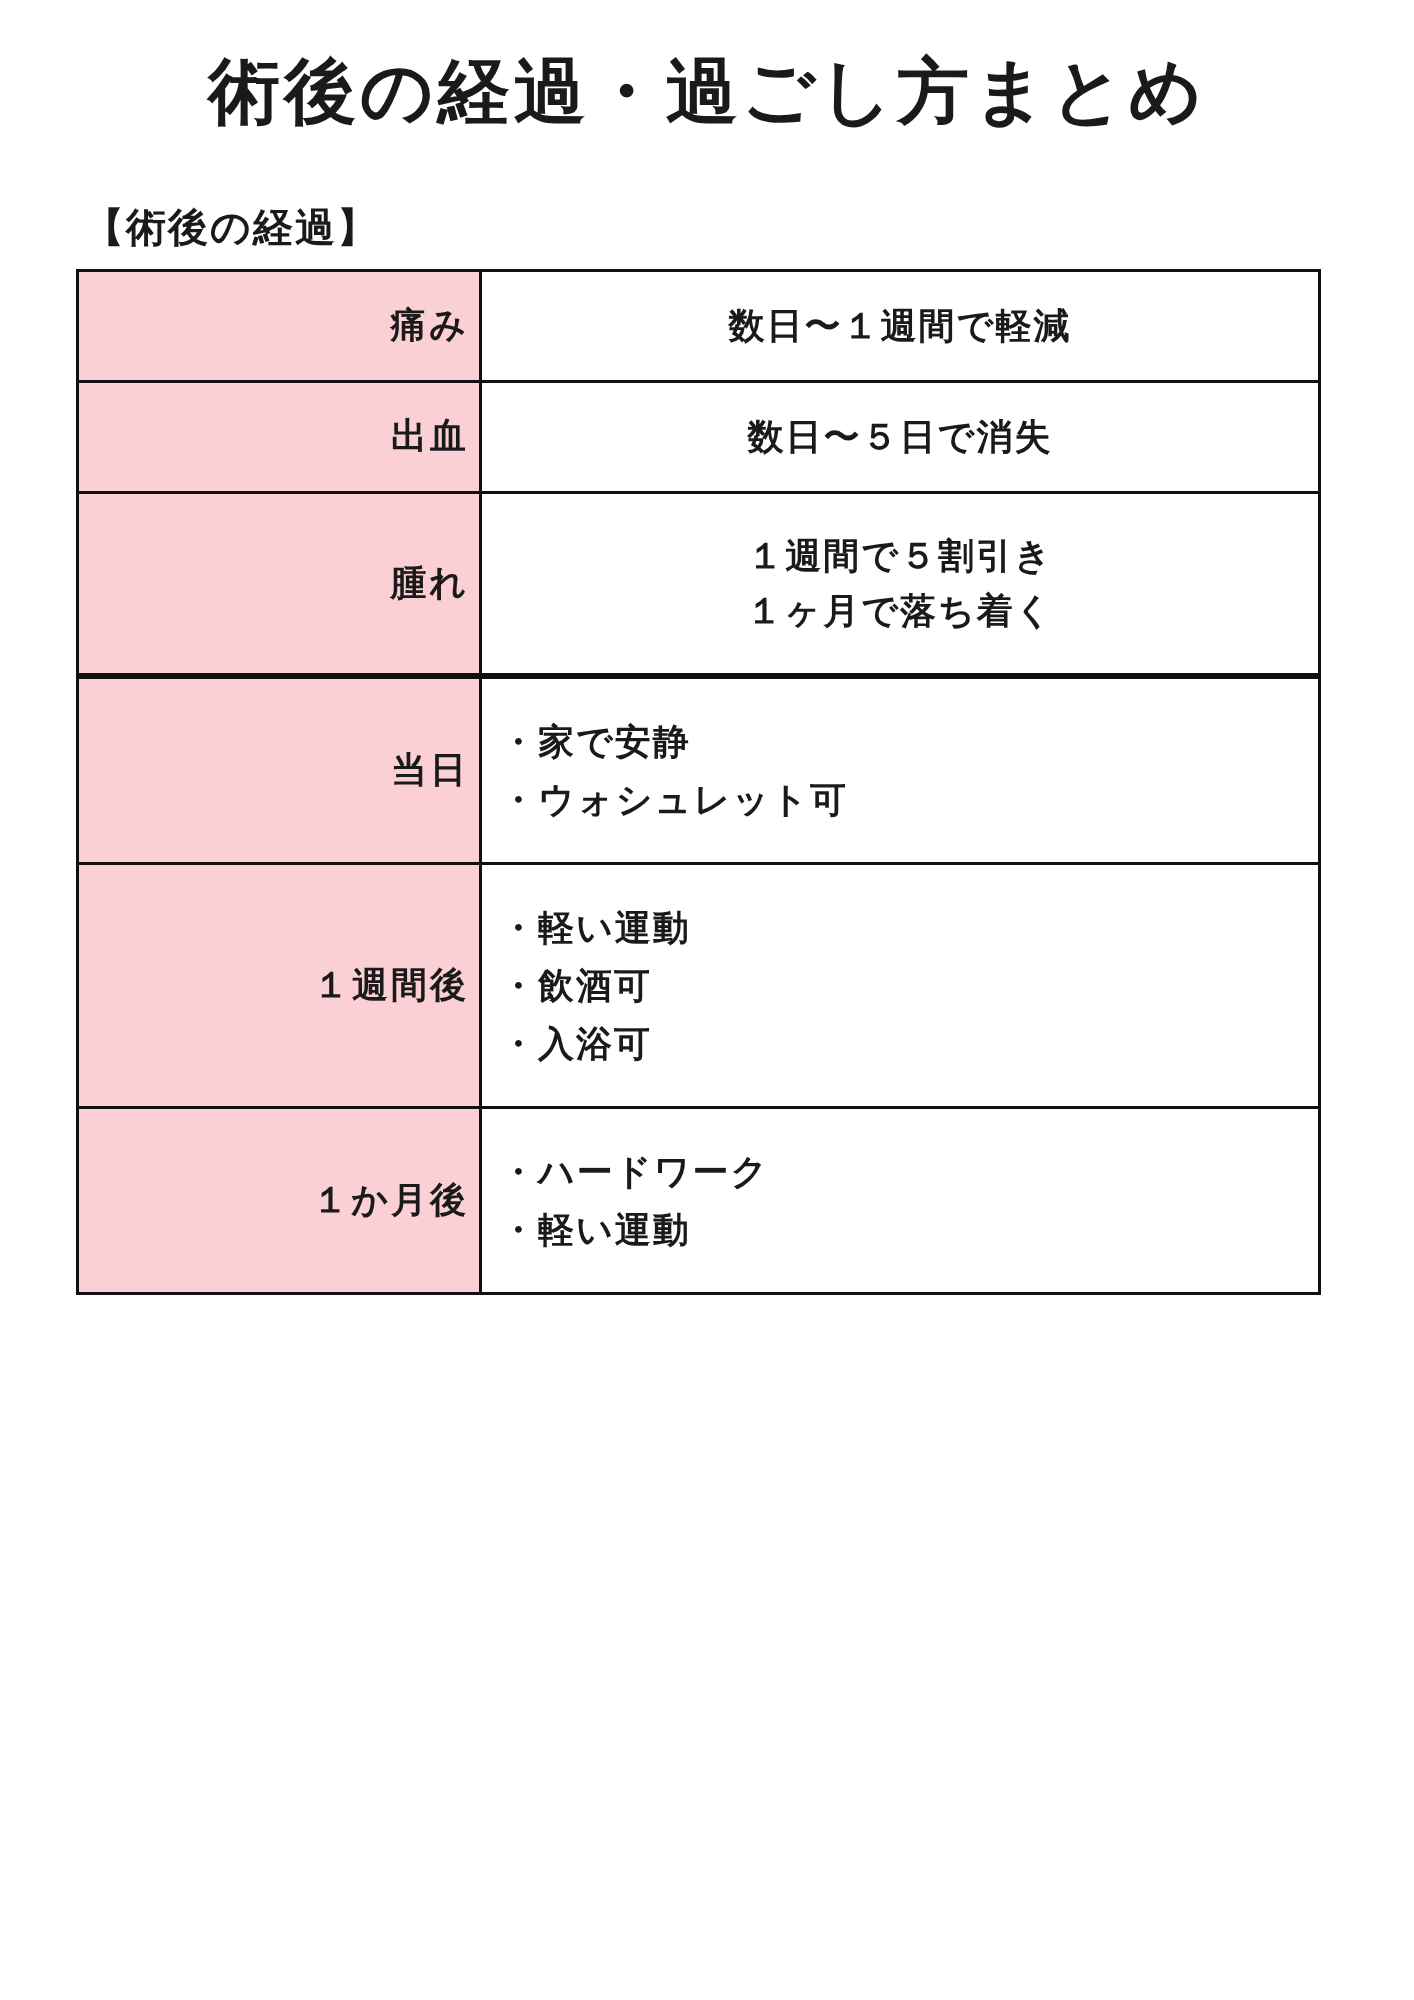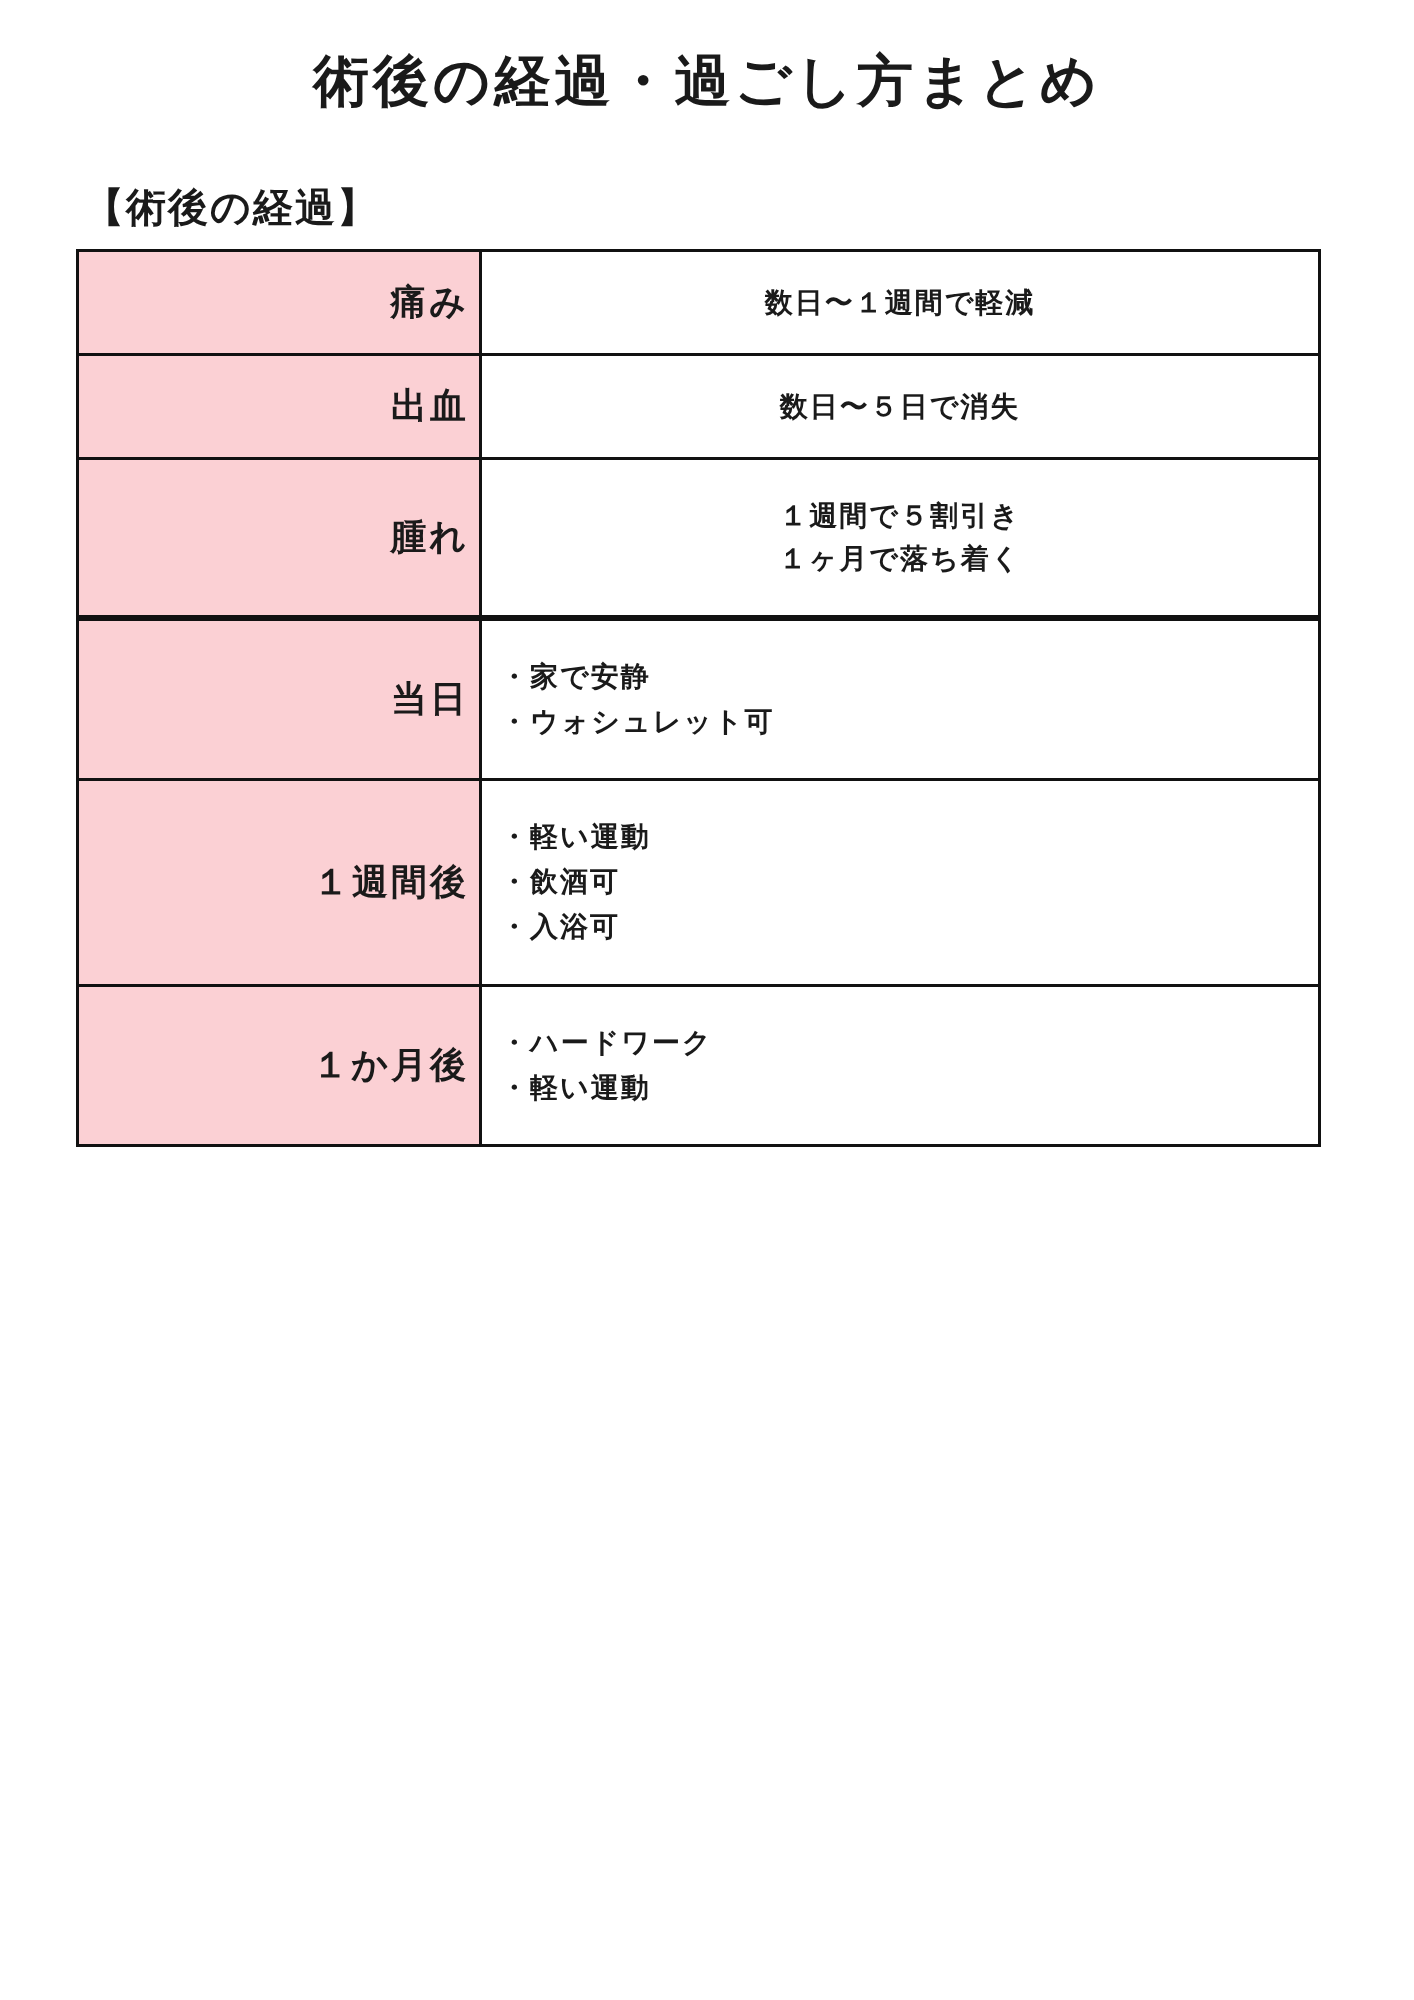--- a/index.html
+++ b/index.html
@@ -14,21 +14,21 @@
     color: #1a1a1a;
     -webkit-font-smoothing: antialiased;
   }
   .page {
     width: 1414px;
     box-sizing: border-box;
     padding: 34px 70px 40px 70px;
   }
   .doc-title {
     text-align: center;
-    font-size: 56px;
+    font-size: 72px;
     font-weight: 700;
     letter-spacing: 4px;
     margin: 10px 0 60px 0;
     color: #1a1a1a;
   }
   .section {
   }
   .section:last-child {
     margin-bottom: 0;
   }
@@ -55,21 +55,21 @@
     text-align: right;
     font-size: 36px;
     font-weight: 700;
     letter-spacing: 3px;
     padding: 26px 10px;
     color: #1a1a1a;
   }
   td.value-cell {
     background: #ffffff;
     padding: 26px 18px;
-    font-size: 28px;
+    font-size: 36px;
     font-weight: 700;
     letter-spacing: 2px;
     color: #1a1a1a;
   }
   .value-center {
     text-align: center;
     line-height: 1.55;
   }
   .value-list {
     text-align: left;

